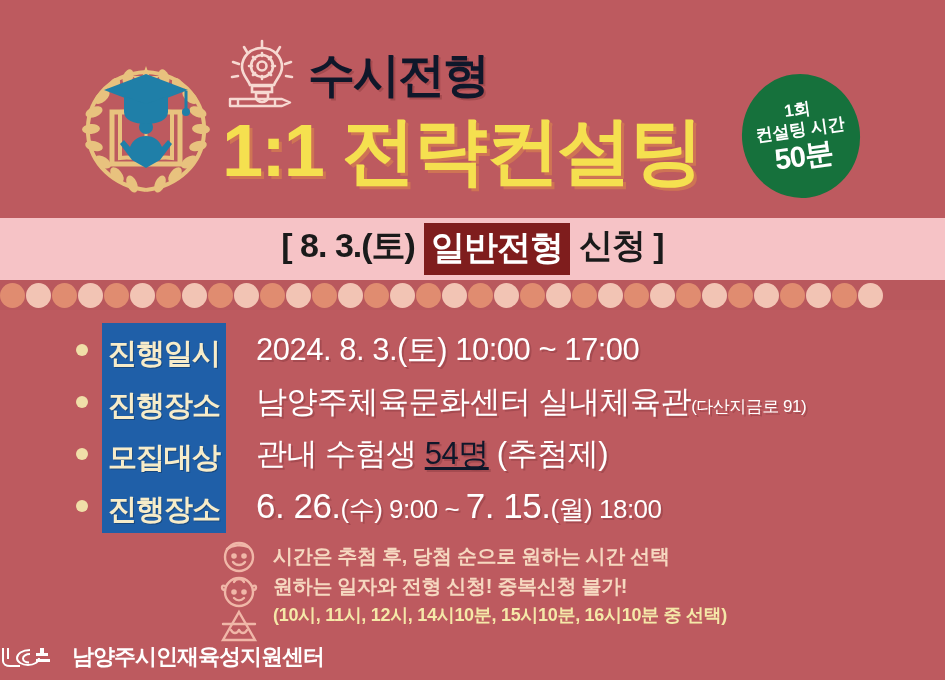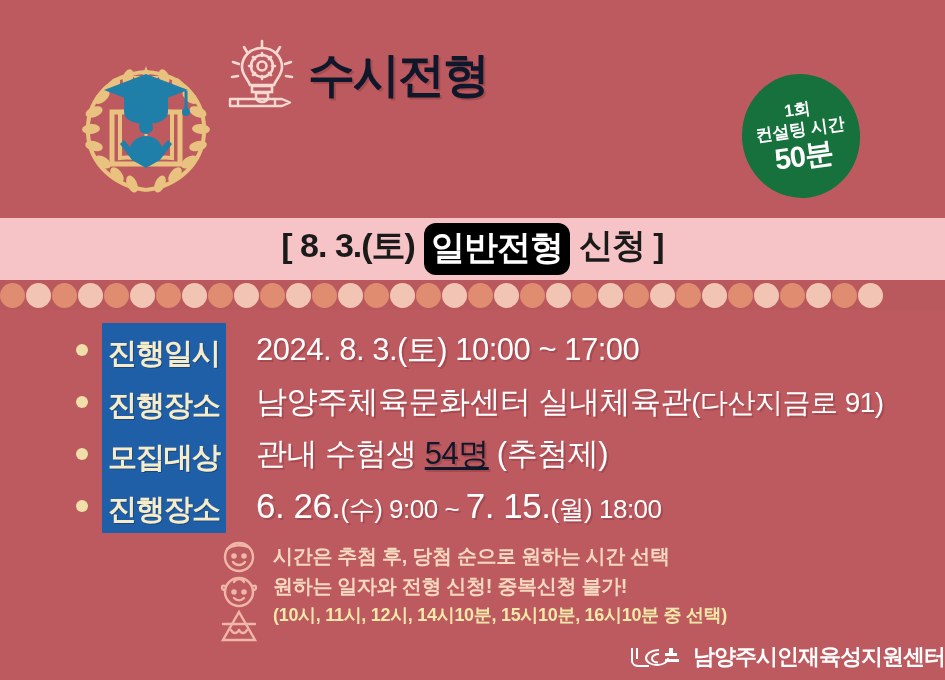--- a/index.html
+++ b/index.html
@@ -119,24 +119,24 @@
     font-size: 34px;
     font-weight: 900;
     color: #1a1a1a;
     letter-spacing: -1px;
     white-space: nowrap;
     display: flex;
     align-items: flex-start;
     gap: 9px;
   }
   .hl-pink {
-    background: #000000;
+    background: #7f1d1d;
     color: #ffffff;
     padding: 2px 7px 4px 7px;
-    border-radius: 12px;
+    border-radius: 0;
   }
 
   
   .dots {
     height: 30px;
     background: #b9585d;
     display: flex;
     align-items: center;
     overflow: hidden;
   }
@@ -181,21 +181,21 @@
   }
   .val {
     margin-left: 30px;
     font-size: 31px;
     font-weight: 400;
     color: #ffffff;
     letter-spacing: -0.5px;
     white-space: nowrap;
     text-shadow: 2px 2px 0 rgba(125,50,55,.38);
   }
-  .val .small { font-size: 28px; }
+  .val .small { font-size: 17px; }
   .val .yellow {
     color: #0f172a;
     text-decoration: underline;
     text-decoration-thickness: 3px;
     text-underline-offset: 3px;
   }
   .row.period .val { font-size: 35px; }
   .row.period .val .small { font-size: 26px; }
 
   
@@ -219,22 +219,22 @@
   .note.n3 { color: #f5e8a8; font-size: 18px; }
 
   
   .footer {
     position: absolute;
     left: 0;
     bottom: 8px;
     width: 100%;
     display: flex;
     align-items: center;
-    justify-content: flex-end;
-    gap: 12px;
+    justify-content: flex-start;
+    gap: 20px;
   }
   .footer-mark { width: 52px; height: 26px; flex: none; }
   .footer-mark svg { display: block; width: 100%; height: 100%; }
   .footer-name {
     color: #ffffff;
     font-size: 22px;
     font-weight: 700;
     letter-spacing: -1px;
     white-space: nowrap;
   }
@@ -325,20 +325,21 @@
 
             <g fill="none" stroke="#f7d9d2" stroke-width="2.4" stroke-linejoin="round">
               <path d="M6 69 L58 69 L66 72.5 L58 76 L6 76 Z" transform="translate(0,-7)"></path>
               <line x1="14" y1="62" x2="14" y2="69"></line>
               <line x1="51" y1="62" x2="51" y2="69"></line>
             </g>
           </svg>
         </span>
         <span class="t-susi">수시전형</span>
       </div>
+      <div class="line2">1:1 전략컨설팅</div>
     </div>
 
     <div class="badge">
       <span class="b1">1회</span>
       <span class="b2">컨설팅 시간</span>
       <span class="b3">50분</span>
     </div>
   </div>
 
   <div class="pink-banner">

